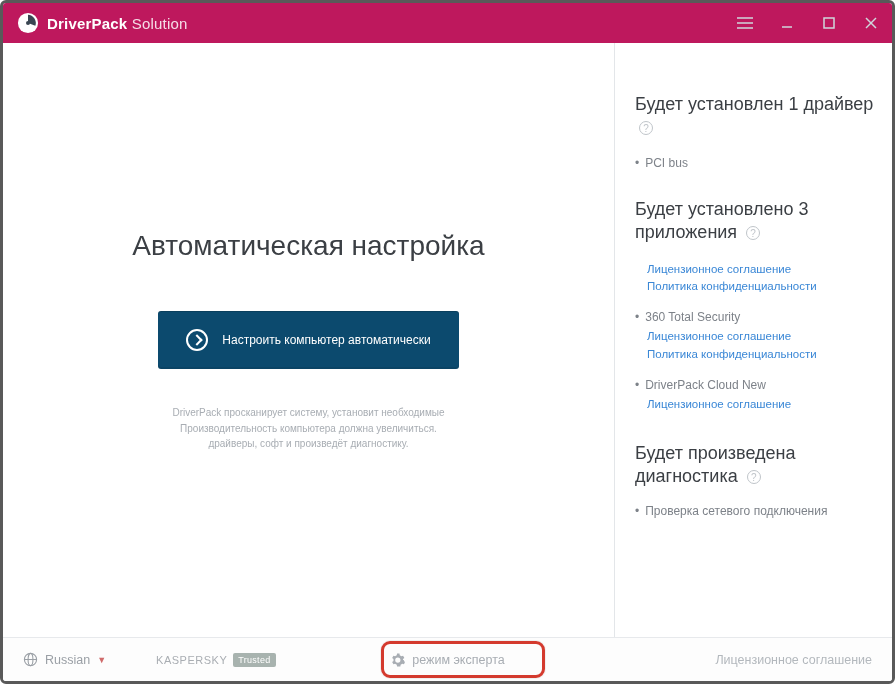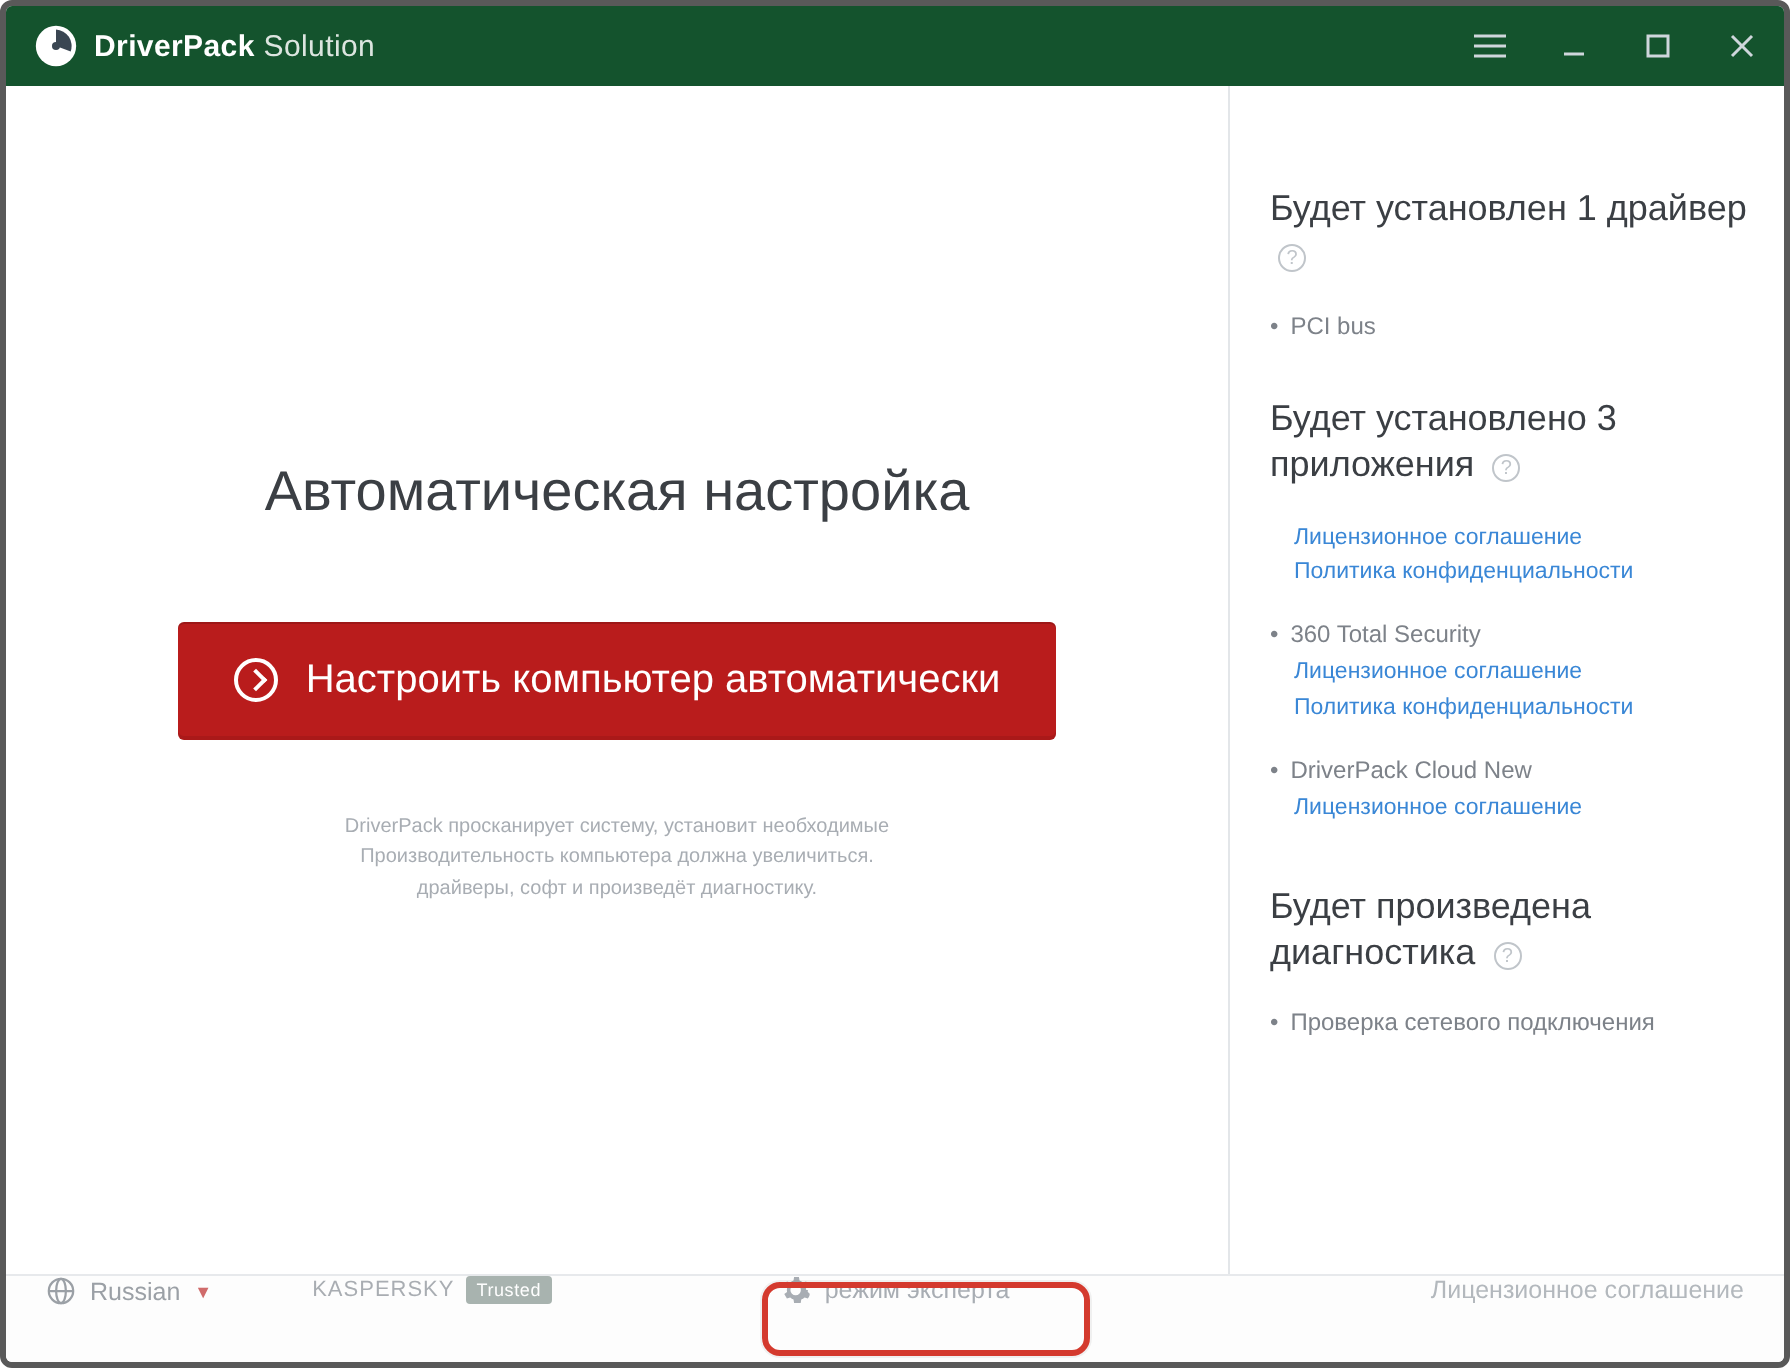--- a/index.html
+++ b/index.html
@@ -1,44 +1,44 @@
 <!DOCTYPE html>
 <html><head>
 <meta charset="utf-8">
 <style>
   * { box-sizing: border-box; margin: 0; padding: 0; }
   html, body { width: 895px; height: 684px; font-family: "Segoe UI", Arial, sans-serif; background: #fff; }
   .frame { width: 895px; height: 684px; border: 3px solid #595959; border-radius: 6px; position: relative; overflow: hidden; background: #fff; }
-  .titlebar { height: 40px; background: #14532d; display: flex; align-items: center; padding: 0 0 0 14px; color: #fff; }
+  .titlebar { height: 40px; background: #be185d; display: flex; align-items: center; padding: 0 0 0 14px; color: #fff; }
   .logo { display: flex; align-items: center; gap: 8px; }
   .logo-icon { width: 22px; height: 22px; }
   .logo-text { font-size: 15px; letter-spacing: .2px; }
   .logo-text .thin { font-weight: 300; opacity: .85; }
   .win-controls { margin-left: auto; display: flex; }
   .win-btn { width: 42px; height: 40px; display: flex; align-items: center; justify-content: center; color: #cfd6dc; cursor: pointer; }
   .win-btn svg { width: 14px; height: 14px; stroke: #cfd6dc; stroke-width: 1.5; fill: none; }
   .win-btn.menu svg { width: 18px; height: 14px; }
   .content { position: absolute; top: 40px; bottom: 44px; left: 0; right: 0; display: flex; background: #fff; }
   .main { flex: 1 1 auto; position: relative; display: flex; flex-direction: column; align-items: center; justify-content: center; padding: 0 40px; }
   .headline { text-align: center; color: #3b3f44; font-weight: 300; font-size: 28px; line-height: 1.25; margin-bottom: 48px; }
-  .big-btn { background: #b91c1c; color: #fff; border: none; border-radius: 3px; padding: 18px 28px; font-size: 20px; display: flex; align-items: center; gap: 14px; cursor: pointer; box-shadow: 0 1px 0 rgba(0,0,0,.15) inset, 0 -2px 0 rgba(0,0,0,.08) inset; }
+  .big-btn { background: #0c4a6e; color: #fff; border: none; border-radius: 3px; padding: 18px 28px; font-size: 12px; display: flex; align-items: center; gap: 14px; cursor: pointer; box-shadow: 0 1px 0 rgba(0,0,0,.15) inset, 0 -2px 0 rgba(0,0,0,.08) inset; }
   .big-btn .bicon { width: 22px; height: 22px; border: 2px solid #fff; border-radius: 50%; position: relative; }
   .big-btn .bicon::before { content: ""; position: absolute; width: 6px; height: 6px; border-top: 2px solid #fff; border-right: 2px solid #fff; top: 5px; left: 5px; transform: rotate(45deg); }
   .sub { margin-top: 36px; text-align: center; color: #a8adb3; font-size: 10px; line-height: 1.55; max-width: 440px; }
   .side { width: 278px; border-left: 1px solid #e3e6e9; overflow-y: auto; padding: 50px 18px 16px 20px; }
   .side::-webkit-scrollbar { width: 10px; }
   .side::-webkit-scrollbar-thumb { background: #c7cbd0; }
   .side h3 { font-size: 18px; color: #3b3f44; font-weight: 400; line-height: 1.3; margin-bottom: 16px; }
   .side h3 .q { display: inline-block; width: 14px; height: 14px; border: 1px solid #c0c5ca; border-radius: 50%; color: #c0c5ca; font-size: 10px; text-align: center; line-height: 13px; margin-left: 4px; vertical-align: 1px; }
   .side .item { font-size: 12px; color: #7d8289; margin: 8px 0 4px; }
   .side .item::before { content: "•"; color: #7d8289; margin-right: 6px; }
   .side .link { display: block; font-size: 11.5px; color: #3a87d6; margin-left: 12px; line-height: 1.55; cursor: pointer; }
   .side .block { margin-bottom: 28px; }
   .side .spaced { margin-top: 14px; }
-  .footer { position: absolute; left: 0; right: 0; bottom: 0; height: 44px; background: #fdfdfd; border-top: 1px solid #e7e9ec; display: flex; align-items: flex-start; padding: 0 20px; color: #a8adb3; font-size: 12.5px; }
+  .footer { position: absolute; left: 0; right: 0; bottom: 0; height: 44px; background: #fdfdfd; border-top: 1px solid #e7e9ec; display: flex; align-items: center; padding: 0 20px; color: #a8adb3; font-size: 12.5px; }
   .lang { display: flex; align-items: center; gap: 7px; cursor: pointer; color: #9ba0a6; }
   .lang svg { width: 15px; height: 15px; }
   .lang .caret { font-size: 9px; color: #d06b6b; }
   .kasp { margin-left: 50px; display: flex; align-items: center; gap: 6px; color: #9ba0a6; font-size: 11px; letter-spacing: .5px; opacity: .85; }
   .kasp .badge { background: #9aa7a2; color: #fff; font-size: 9px; padding: 2px 5px; border-radius: 2px; letter-spacing: .3px; }
   .expert { position: absolute; left: 50%; transform: translateX(-50%); display: flex; align-items: center; gap: 8px; color: #a8adb3; cursor: pointer; }
   .expert svg { width: 14px; height: 14px; }
   .expert-highlight { position: absolute; left: 378px; bottom: 3px; width: 164px; height: 37px; border: 3px solid #d43a2e; border-radius: 9px; pointer-events: none; box-shadow: 0 0 0 1px rgba(0,0,0,.05); }
   .license { margin-left: auto; color: #b3b8bd; cursor: pointer; }
 </style>

